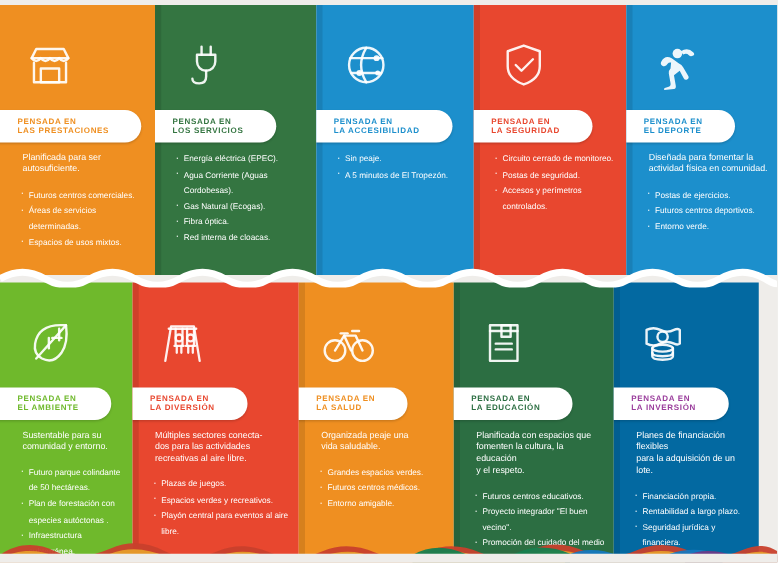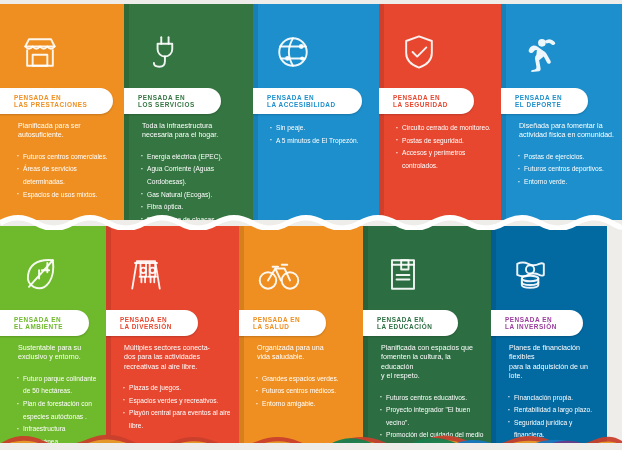--- a/index.html
+++ b/index.html
@@ -164,22 +164,20 @@
             <path d="M29 8 L29 15"></path>
             <path d="M17 15 L33 15 L33 21 a8 8 0 0 1 -16 0 Z"></path>
             <path d="M25 29 L25 34 q0 6 -6 6 q-6 0 -6 -4"></path>
           </svg>
         </div>
         <div class="badge">
           <div class="badge-txt" style="color: rgb(52, 117, 65);">PENSADA EN
 LOS SERVICIOS</div>
         </div>
         <div class="copy">
-          <p class="lead">Toda la infraestructura
-necesaria para el hogar.</p>
           <ul class="bullets">
             <li>Energía eléctrica (EPEC).</li>
             <li>Agua Corriente (Aguas Cordobesas).</li>
             <li>Gas Natural (Ecogas).</li>
             <li>Fibra óptica.</li>
             <li>Red interna de cloacas.</li>
           </ul>
         </div>
       </div>
       <div class="col" style="width: 126px; background: rgb(28, 143, 204);">
@@ -257,21 +255,21 @@
             <path d="M23 20 L23 29"></path>
             <path d="M34 20 L26 20"></path>
           </svg>
         </div>
         <div class="badge">
           <div class="badge-txt" style="color: rgb(111, 185, 44);">PENSADA EN
 EL AMBIENTE</div>
         </div>
         <div class="copy">
           <p class="lead">Sustentable para su
-exclusivo y entorno.</p>
+comunidad y entorno.</p>
           <ul class="bullets">
             <li>Futuro parque colindante de 50 hectáreas.</li>
             <li>Plan de forestación con especies autóctonas .</li>
             <li>Infraestructura subterránea.</li>
           </ul>
         </div>
       </div>
       <div class="col" style="width: 133px; background: rgb(232, 71, 47);">
         <div class="icon">
           <svg viewBox="0 0 48 48" fill="none" stroke="currentColor" stroke-width="2" stroke-linecap="round" stroke-linejoin="round">
@@ -315,21 +313,21 @@
             <path d="M20 18 L26 31"></path>
             <path d="M27 14 L33 14"></path>
             <path d="M17 16 L23 16"></path>
           </svg>
         </div>
         <div class="badge">
           <div class="badge-txt" style="color: rgb(239, 143, 33);">PENSADA EN
 LA SALUD</div>
         </div>
         <div class="copy">
-          <p class="lead">Organizada para una
+          <p class="lead">Organizada peaje una
 vida saludable.</p>
           <ul class="bullets">
             <li>Grandes espacios verdes.</li>
             <li>Futuros centros médicos.</li>
             <li>Entorno amigable.</li>
           </ul>
         </div>
       </div>
       <div class="col" style="width: 128px; background: rgb(44, 110, 66);">
         <div class="icon">

